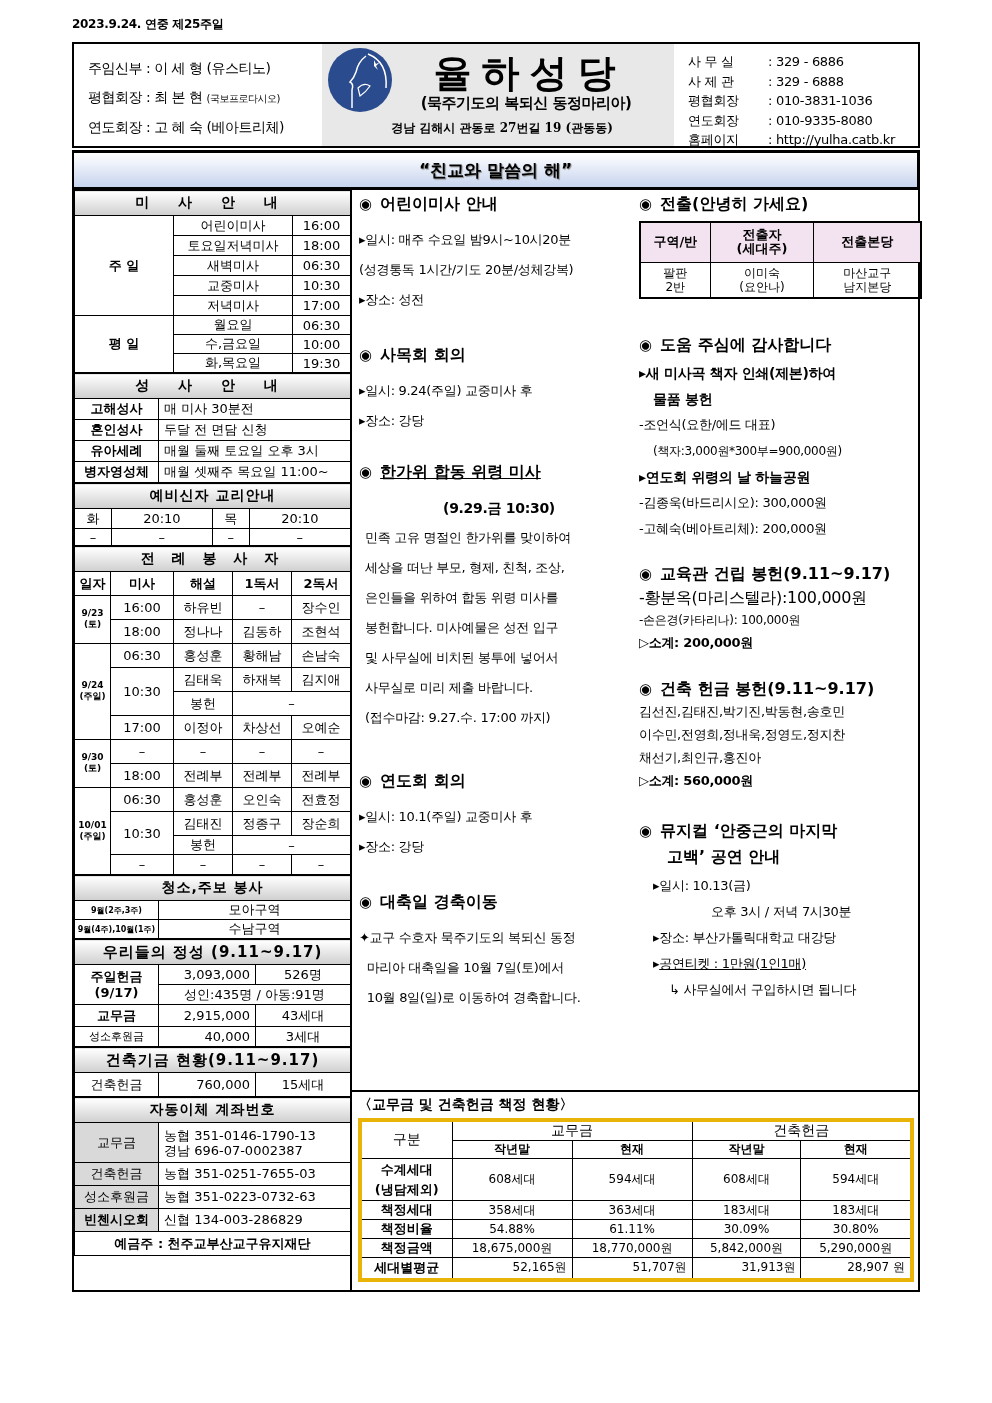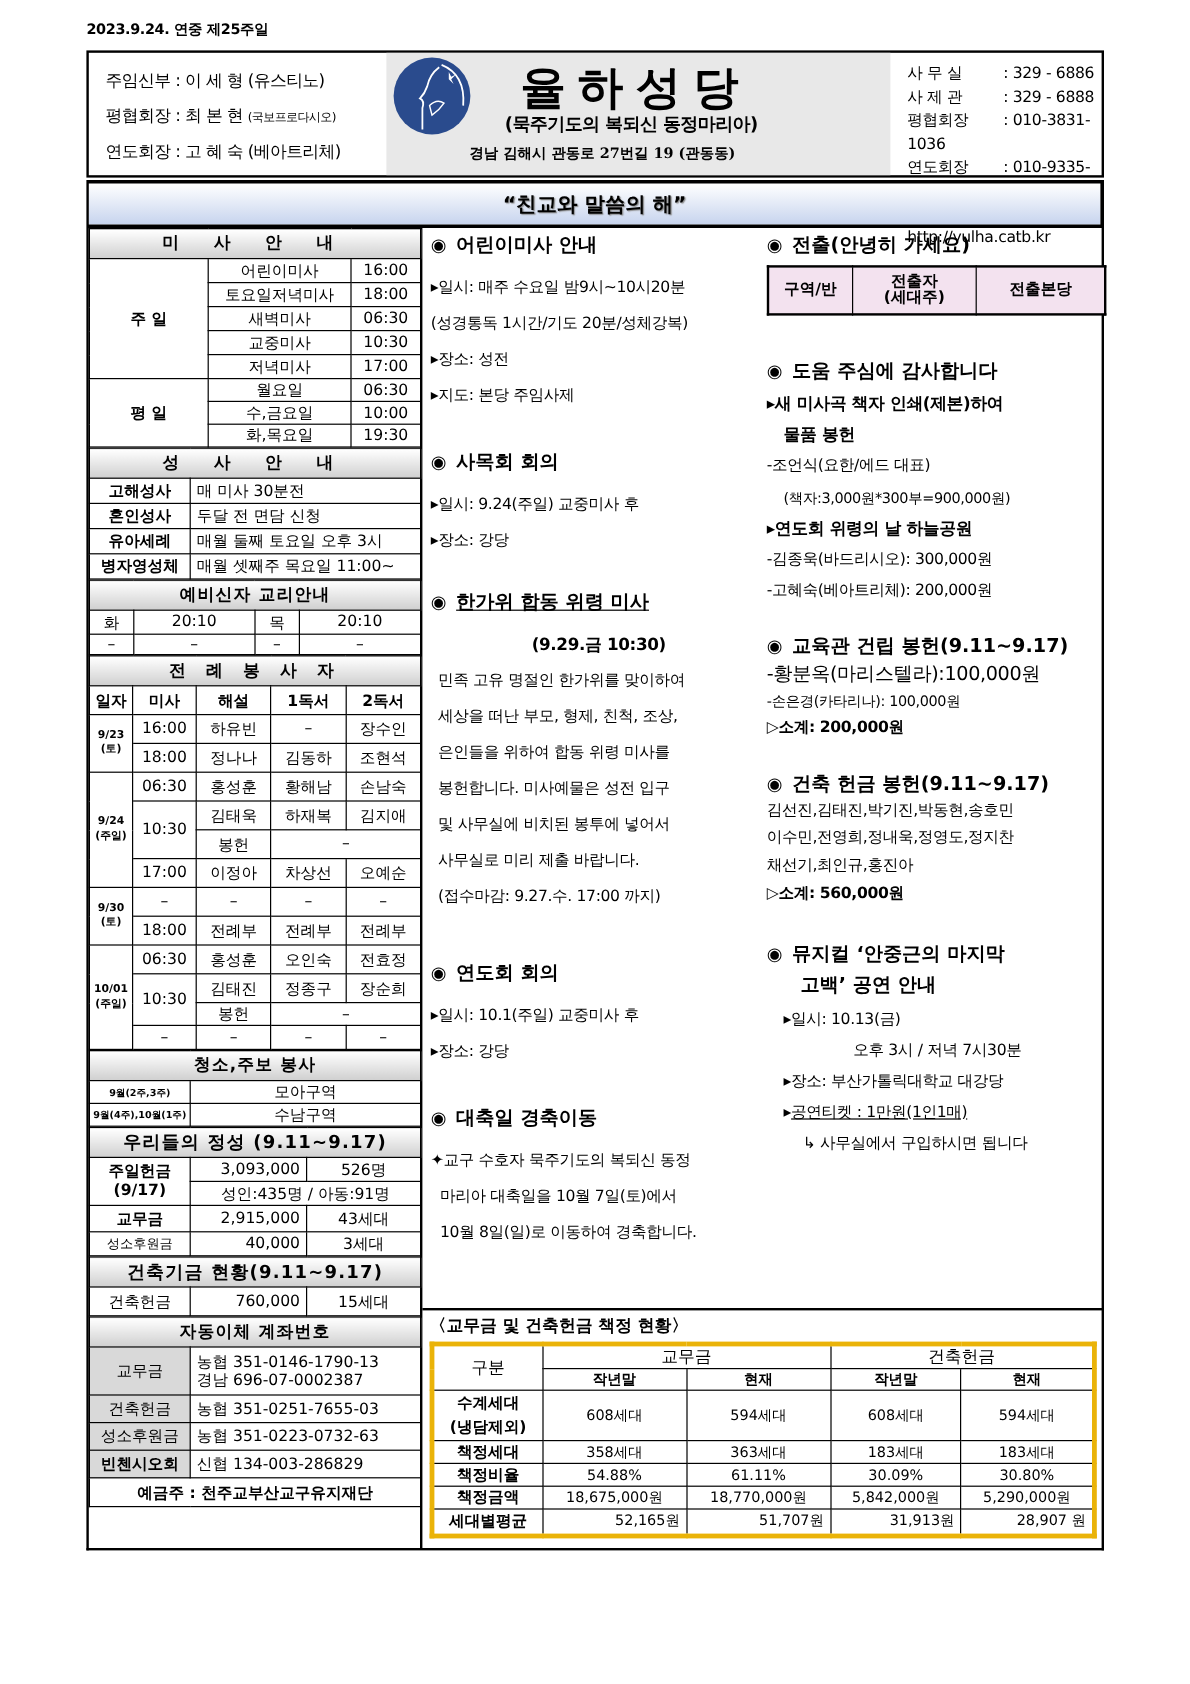--- a/index.html
+++ b/index.html
@@ -2,21 +2,21 @@
 <html><head>
 <meta charset="utf-8">
 <style>
   * { box-sizing: border-box; margin: 0; padding: 0; }
   body { width: 992px; height: 1403px; background: #fff; font-family: "DejaVu Sans", sans-serif; color: #000; position: relative; overflow: hidden; }
   .date-line { position: absolute; left: 72px; top: 16px; font-size: 12px; font-weight: bold; letter-spacing: -0.3px; }
 
   .header { position: absolute; left: 72px; top: 42px; width: 848px; height: 106px; border: 2px solid #000; display: flex; }
   .hdr-left { width: 248px; padding: 10px 0 0 14px; font-size: 14px; line-height: 29px; letter-spacing: -0.5px; }
   .hdr-left .small { font-size: 10px; }
-  .hdr-mid { width: 420px; background: #e8e8e8; position: relative; }
+  .hdr-mid { width: 352px; background: #e8e8e8; position: relative; }
   .logo { position: absolute; left: 6px; top: 4px; width: 64px; height: 64px; border-radius: 50%; background: #2a4b8d; overflow: hidden; }
   .church-name { position: absolute; left: 85px; top: 4px; width: 245px; text-align: center; font-size: 38px; font-weight: bold; letter-spacing: 10px; }
   .church-sub { position: absolute; left: 60px; top: 50px; width: 288px; text-align: center; font-size: 15px; font-weight: bold; letter-spacing: -0.5px; }
   .church-addr { position: absolute; left: 20px; top: 76px; width: 320px; text-align: center; font-size: 12px; font-weight: bold; font-family: "DejaVu Serif", serif; }
   .hdr-right { flex: 1; padding: 8px 0 0 14px; font-size: 13px; line-height: 19.5px; letter-spacing: -0.3px; }
   .hdr-right .lbl { display: inline-block; width: 80px; }
 
   .theme { position: absolute; left: 72px; top: 150px; width: 848px; height: 40px; border: 3px solid #000; border-left-width: 2px; display: flex; align-items: center; justify-content: center; background: linear-gradient(#ffffff, #c7d4ee); font-size: 17px; font-weight: bold; text-shadow: 1px 1px 1px #888; }
 
   .main { position: absolute; left: 72px; top: 190px; width: 848px; height: 1102px; border: 2px solid #000; border-top: none; }
@@ -177,21 +177,21 @@
     </tbody>
       </table>
 
     <table>
       <tbody>
           <tr>
             <td colspan="5" class="sec-hdr wide" style="letter-spacing:6px">전 례 봉 사 자</td>
           </tr>
       <tr style="height:24px">
         <td class="b" style="width:36px">일자</td>
-        <td class="b" style="width:53px">미사</td>
+        <td class="b" style="width:63px">미사</td>
         <td class="b">해설</td>
         <td class="b">1독서</td>
         <td class="b">2독서</td>
       </tr>
       <tr style="height:24px">
             <td rowspan="2" class="tiny" style="white-space:pre-line;font-size:9px">9/23
 (토)</td>
             <td>16:00</td>
             <td>하유빈</td>
             <td>–</td>
@@ -353,21 +353,20 @@
           </tr>
     </tbody>
       </table>
   </div>
 
   <div class="colM">
     <div class="h"><span class="bul">◉</span><span>어린이미사 안내</span></div>
     <div class="line">▸일시: 매주 수요일 밤9시~10시20분</div>
     <div class="line"> (성경통독 1시간/기도 20분/성체강복)</div>
     <div class="line">▸장소: 성전</div>
-    <div class="line">▸지도: 본당 주임사제</div>
 
     <div class="h" style="margin-top:30px"><span class="bul">◉</span><span>사목회 회의</span></div>
     <div class="line">▸일시: 9.24(주일) 교중미사 후</div>
     <div class="line">▸장소: 강당</div>
 
     <div class="h" style="margin-top:26px"><span class="bul">◉</span><span class="u">한가위 합동 위령 미사</span></div>
     <div class="line b" style="text-align:center;font-size:14px">(9.29.금 10:30)</div>
     <div class="line" style="padding-left:6px">민족 고유 명절인 한가위를 맞이하여</div>
     <div class="line" style="padding-left:6px">세상을 떠난 부모, 형제, 친척, 조상,</div>
     <div class="line" style="padding-left:6px">은인들을 위하여 합동 위령 미사를</div>
@@ -389,20 +388,28 @@
   <div class="colR">
     <div class="h" style="margin-bottom:6px"><span class="bul">◉</span><span>전출(안녕히 가세요)</span></div>
     <table class="jc">
       <tbody>
           <tr>
         <th style="width:70px">구역/반</th>
         <th style="white-space:pre-line">전출자
 (세대주)</th>
         <th>전출본당</th>
       </tr>
+      <tr>
+        <td style="white-space:pre-line">팔판
+2반</td>
+        <td style="white-space:pre-line">이미숙
+(요안나)</td>
+        <td style="white-space:pre-line">마산교구
+남지본당</td>
+      </tr>
     </tbody>
       </table>
 
     <div class="h" style="margin-top:36px;margin-bottom:4px"><span class="bul">◉</span><span>도움 주심에 감사합니다</span></div>
     <div class="line b" style="font-size:14px;line-height:26px">▸새 미사곡 책자 인쇄(제본)하여</div>
     <div class="line b ind" style="font-size:14px;line-height:26px">물품 봉헌</div>
     <div class="line" style="line-height:26px">-조언식(요한/에드 대표)</div>
     <div class="line ind" style="line-height:26px;font-size:12px">(책자:3,000원*300부=900,000원)</div>
     <div class="line b" style="font-size:14px;line-height:26px;">▸연도회 위령의 날 하늘공원</div>
     <div class="line" style="line-height:26px">-김종욱(바드리시오): 300,000원</div>

